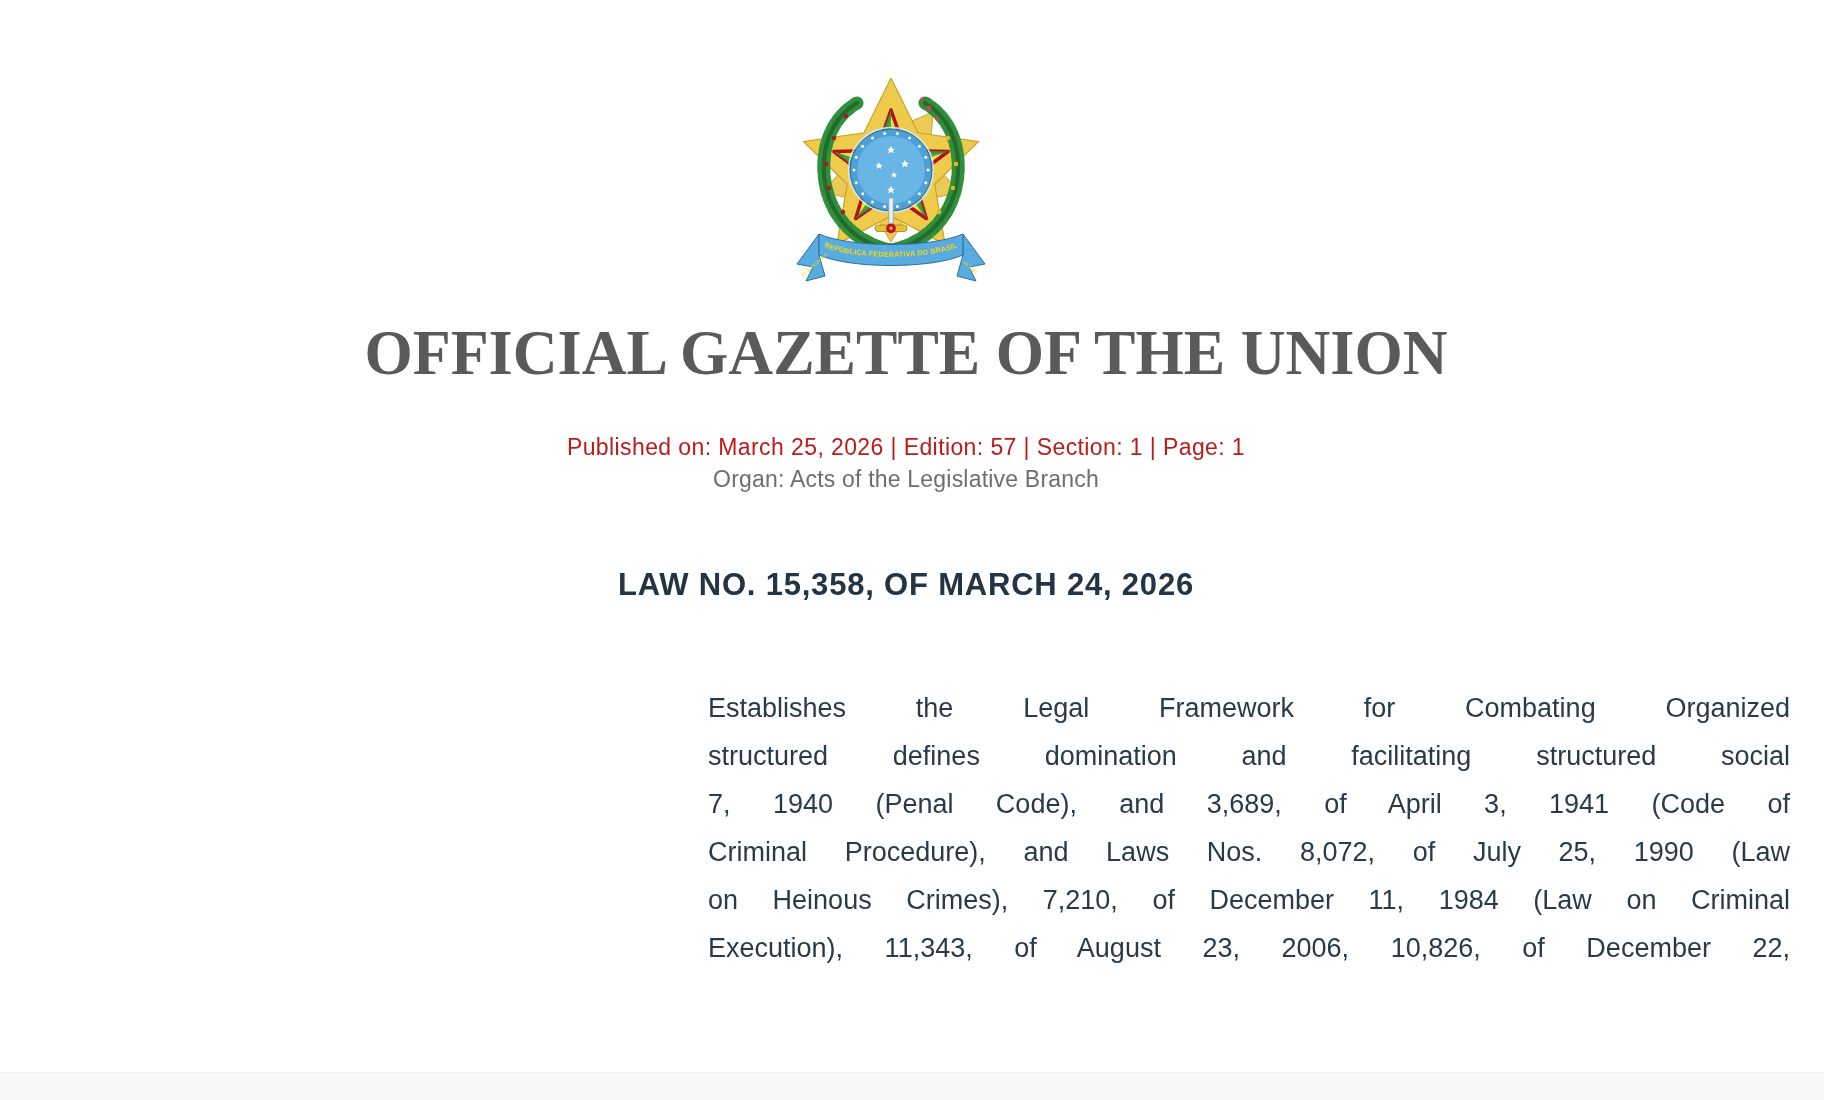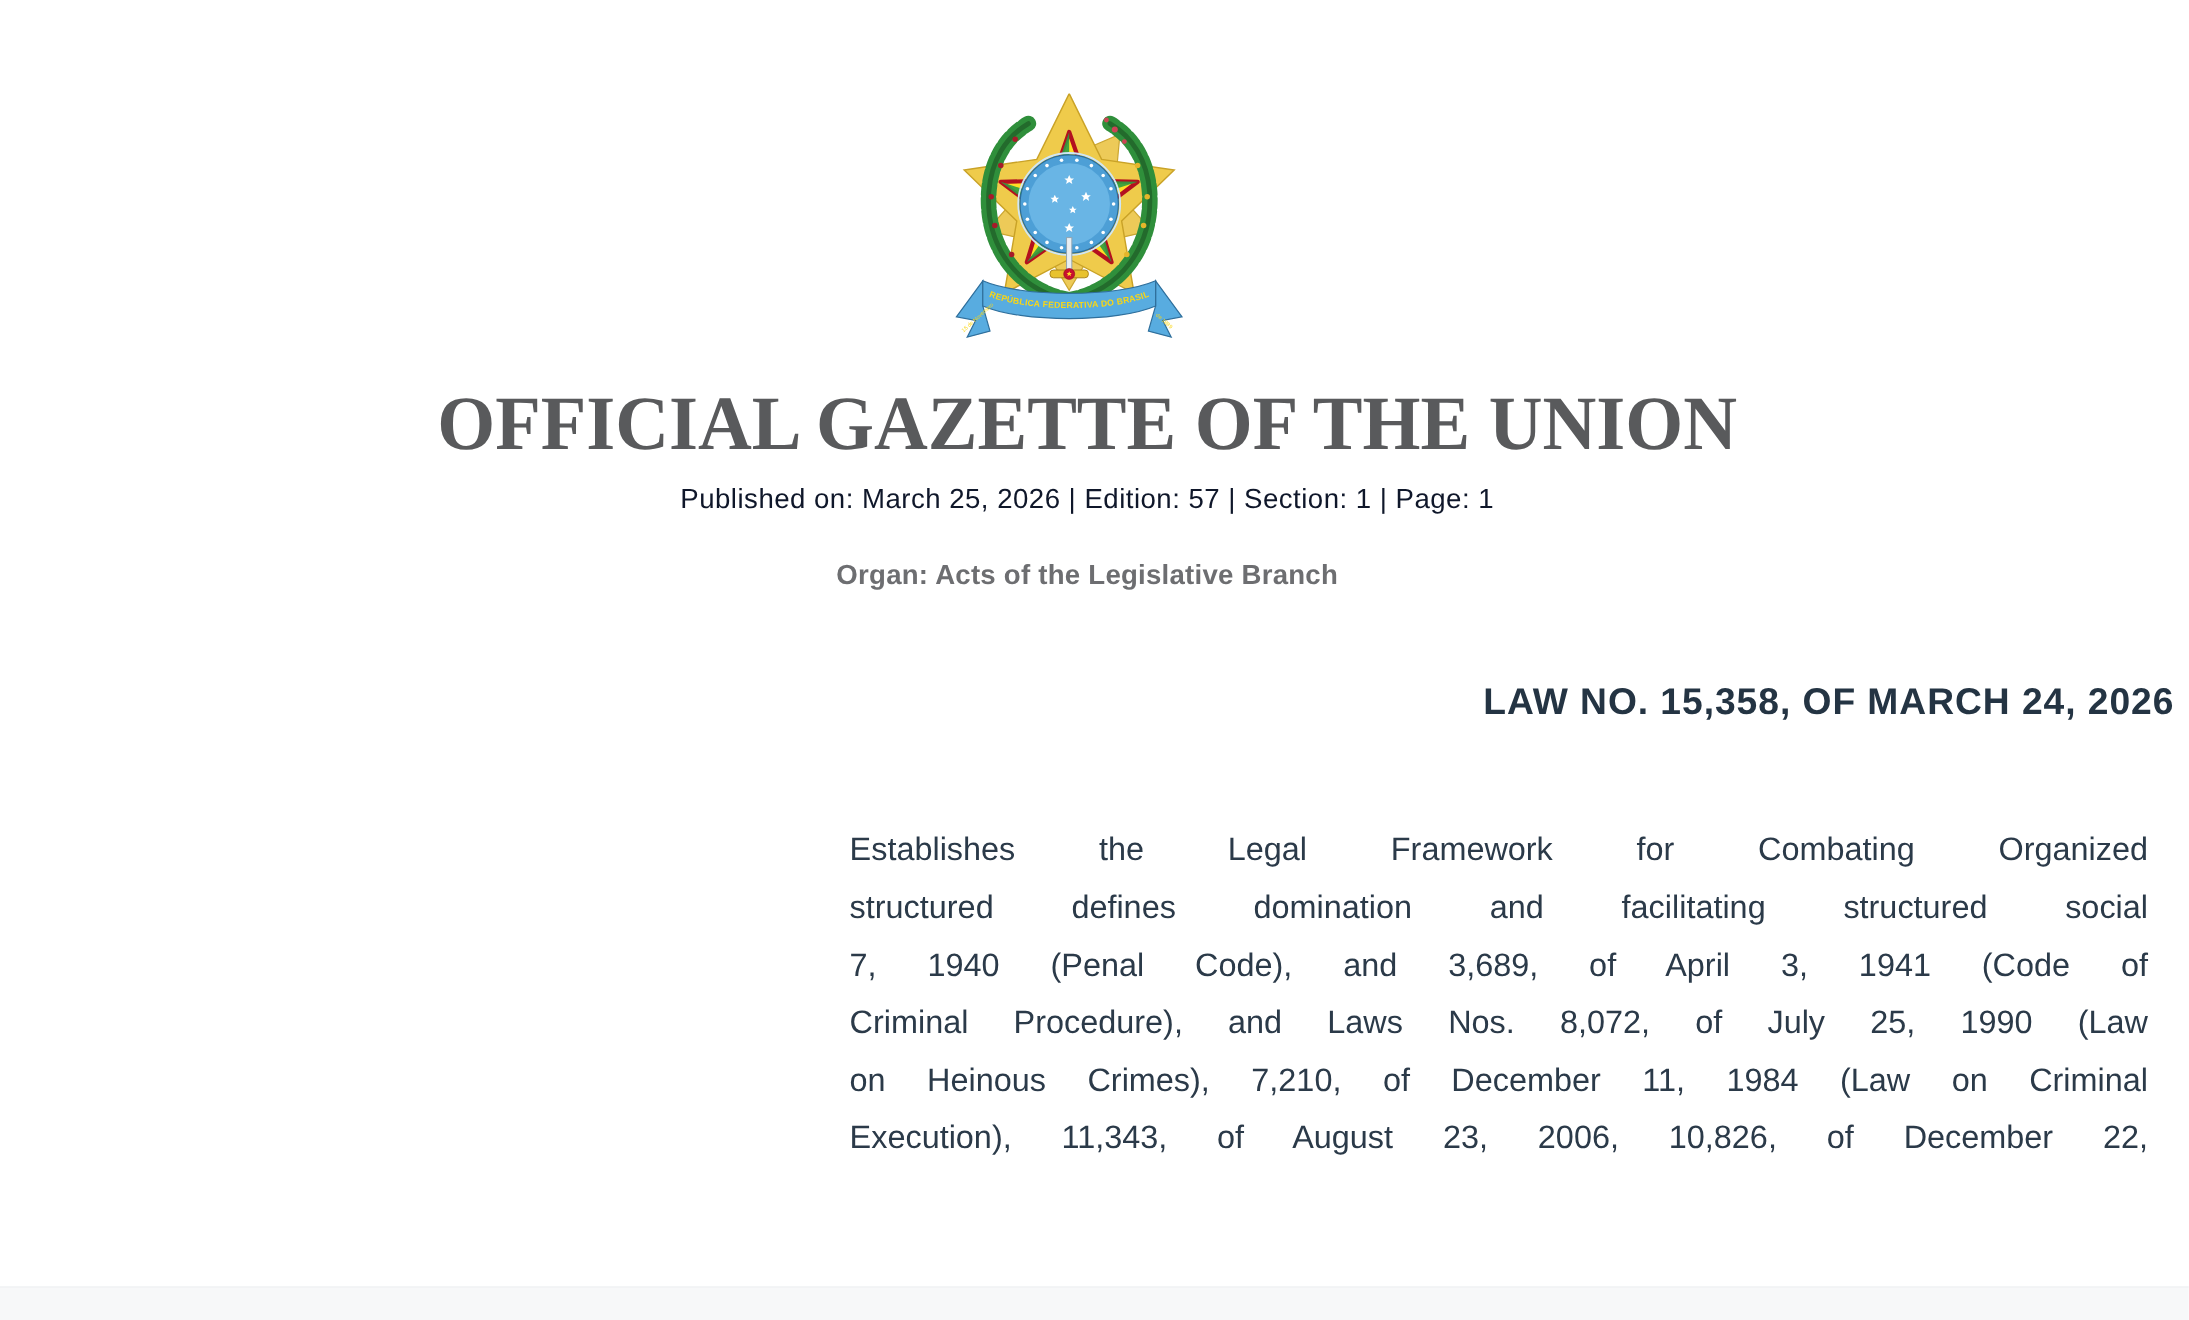--- a/index.html
+++ b/index.html
@@ -14,27 +14,27 @@
 
   #gazette-title{
     top:320px;
     font-family:"Liberation Serif", serif;
     font-weight:700;font-size:64px;line-height:66px;
     color:#595A5C;letter-spacing:0;
     transform:scaleX(.97);transform-origin:50% 50%;
     white-space:nowrap;
   }
   #pub-line{
-    top:400px;font-size:23px;line-height:30px;color:#0f172a;letter-spacing:.4px;white-space:nowrap;
+    top:432px;font-size:23px;line-height:30px;color:#b91c1c;letter-spacing:.4px;white-space:nowrap;
   }
   #organ-line{
-    top:464px;font-size:23px;line-height:30px;color:#6D6E71;font-weight:700;letter-spacing:.2px;white-space:nowrap;
+    top:464px;font-size:23px;line-height:30px;color:#6D6E71;font-weight:400;letter-spacing:.2px;white-space:nowrap;
   }
   #law-title{
-    top:565px;font-size:31px;line-height:40px;font-weight:700;color:#243443;letter-spacing:.8px;white-space:nowrap;text-align:right;
+    top:565px;font-size:31px;line-height:40px;font-weight:700;color:#243443;letter-spacing:.8px;white-space:nowrap;
   }
   #law-summary{
     position:absolute;left:708px;top:684px;width:1082px;
     color:#2B3A49;font-size:27px;line-height:48px;
   }
   .jline{text-align:justify;text-align-last:justify;}
 
   #bottom-strip{
     position:absolute;left:0;top:1072px;width:1824px;height:28px;
     background:#F7F8F9;border-top:1px solid #EEF0F2;

